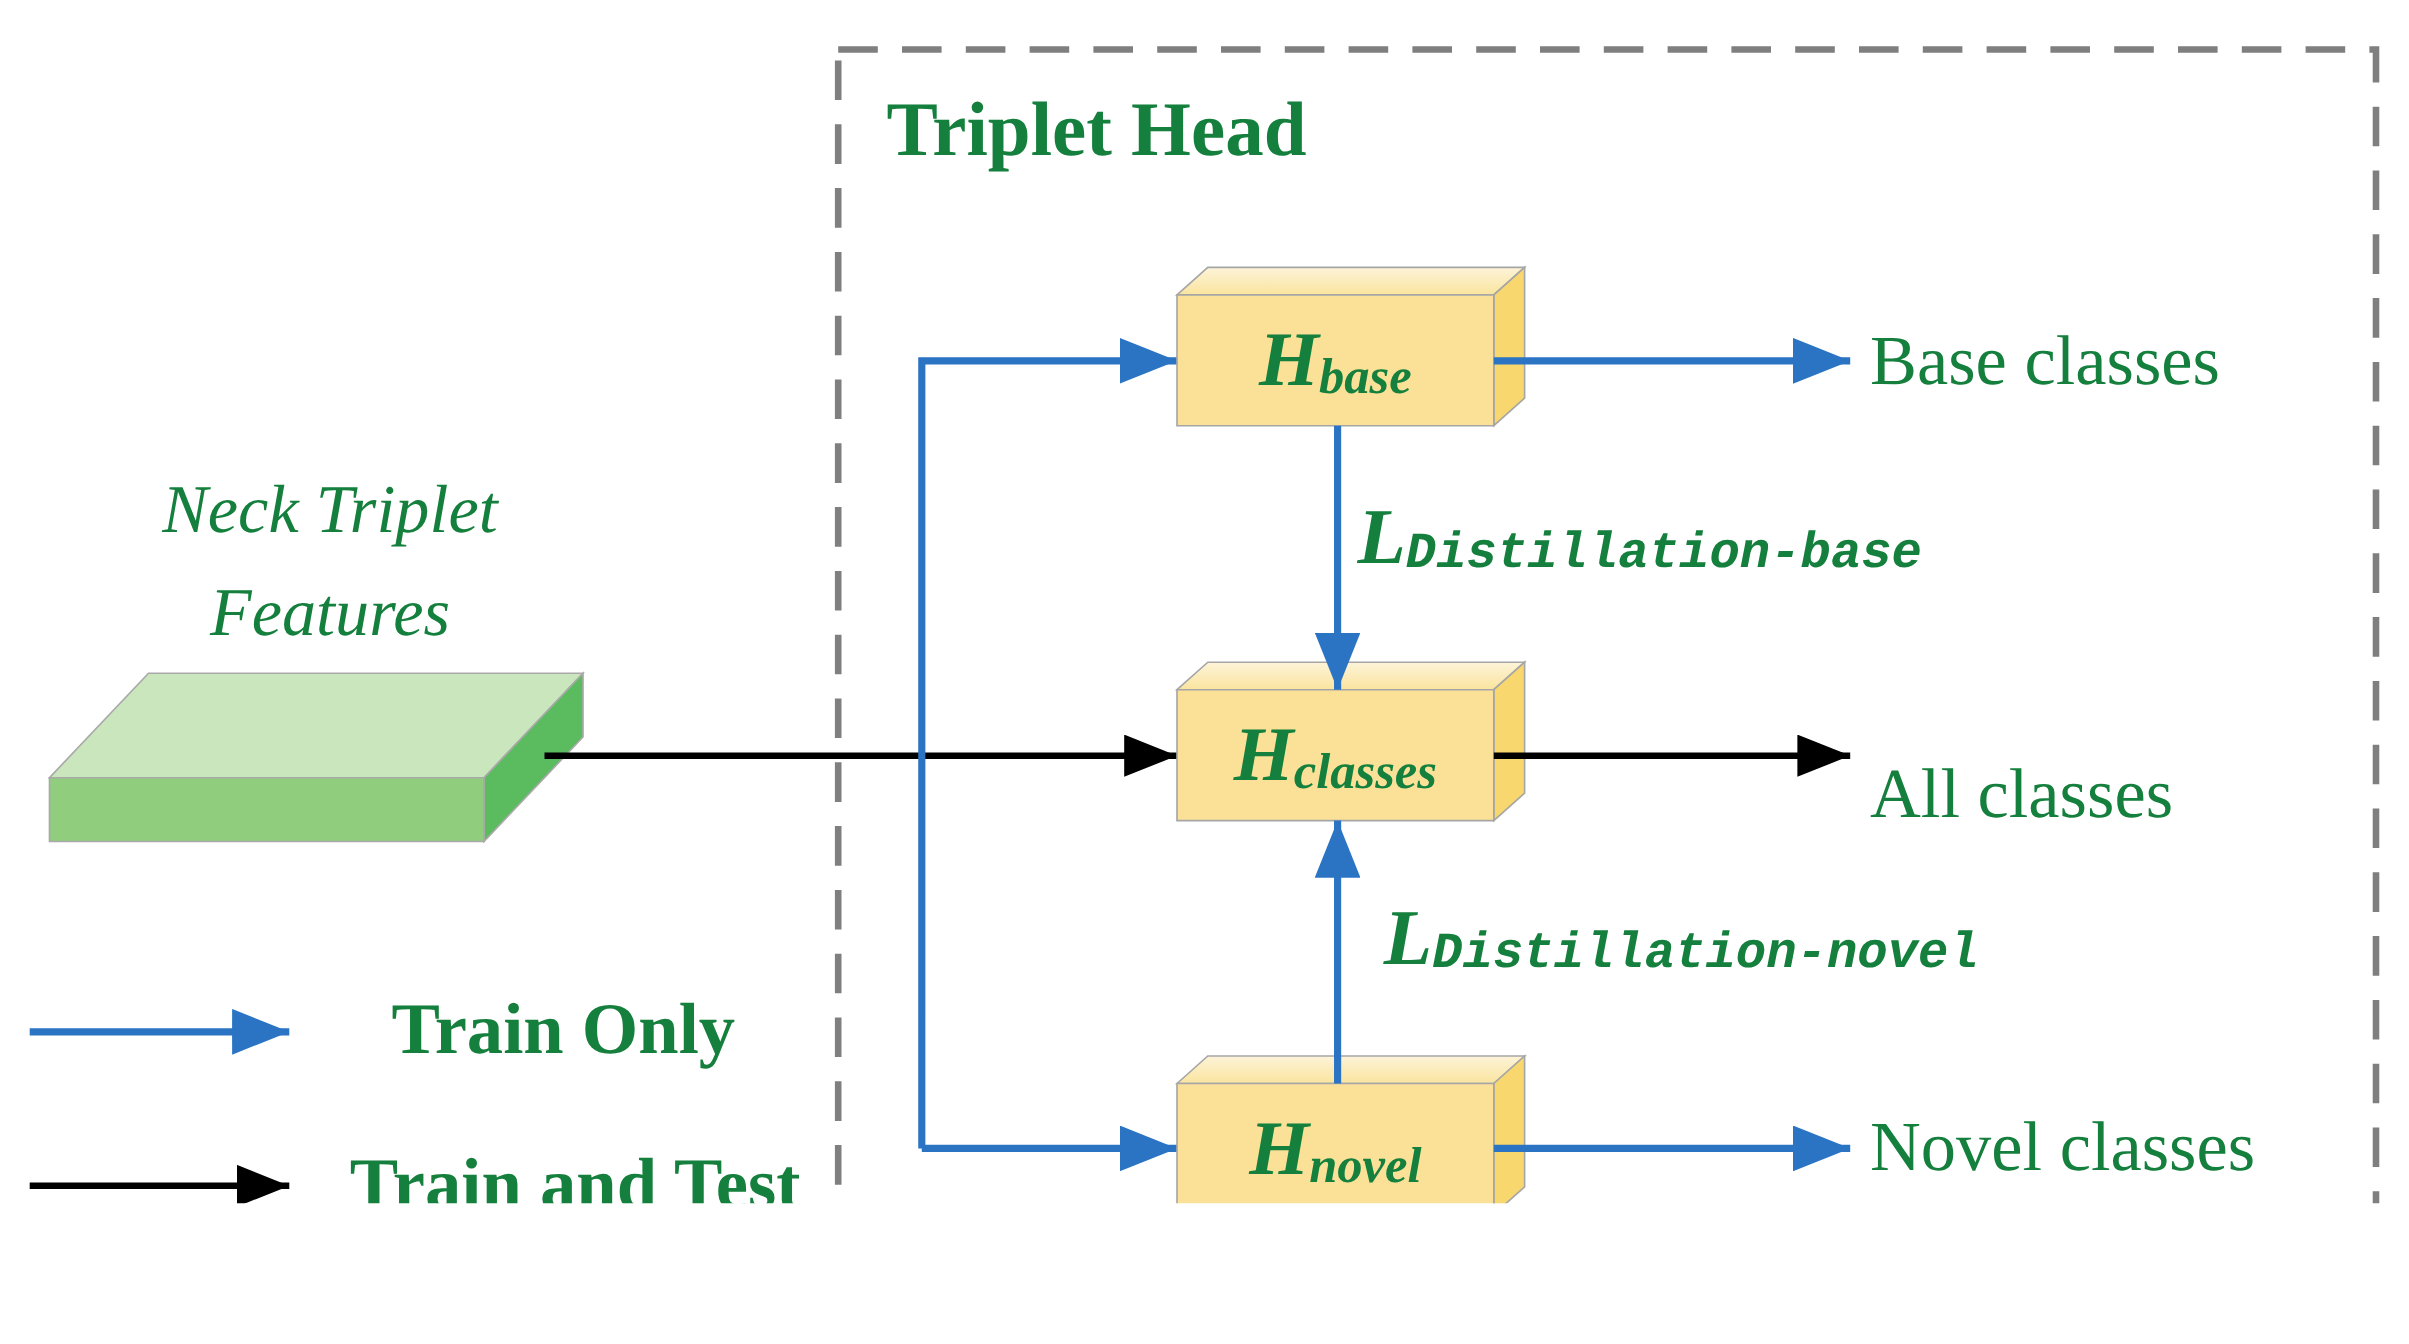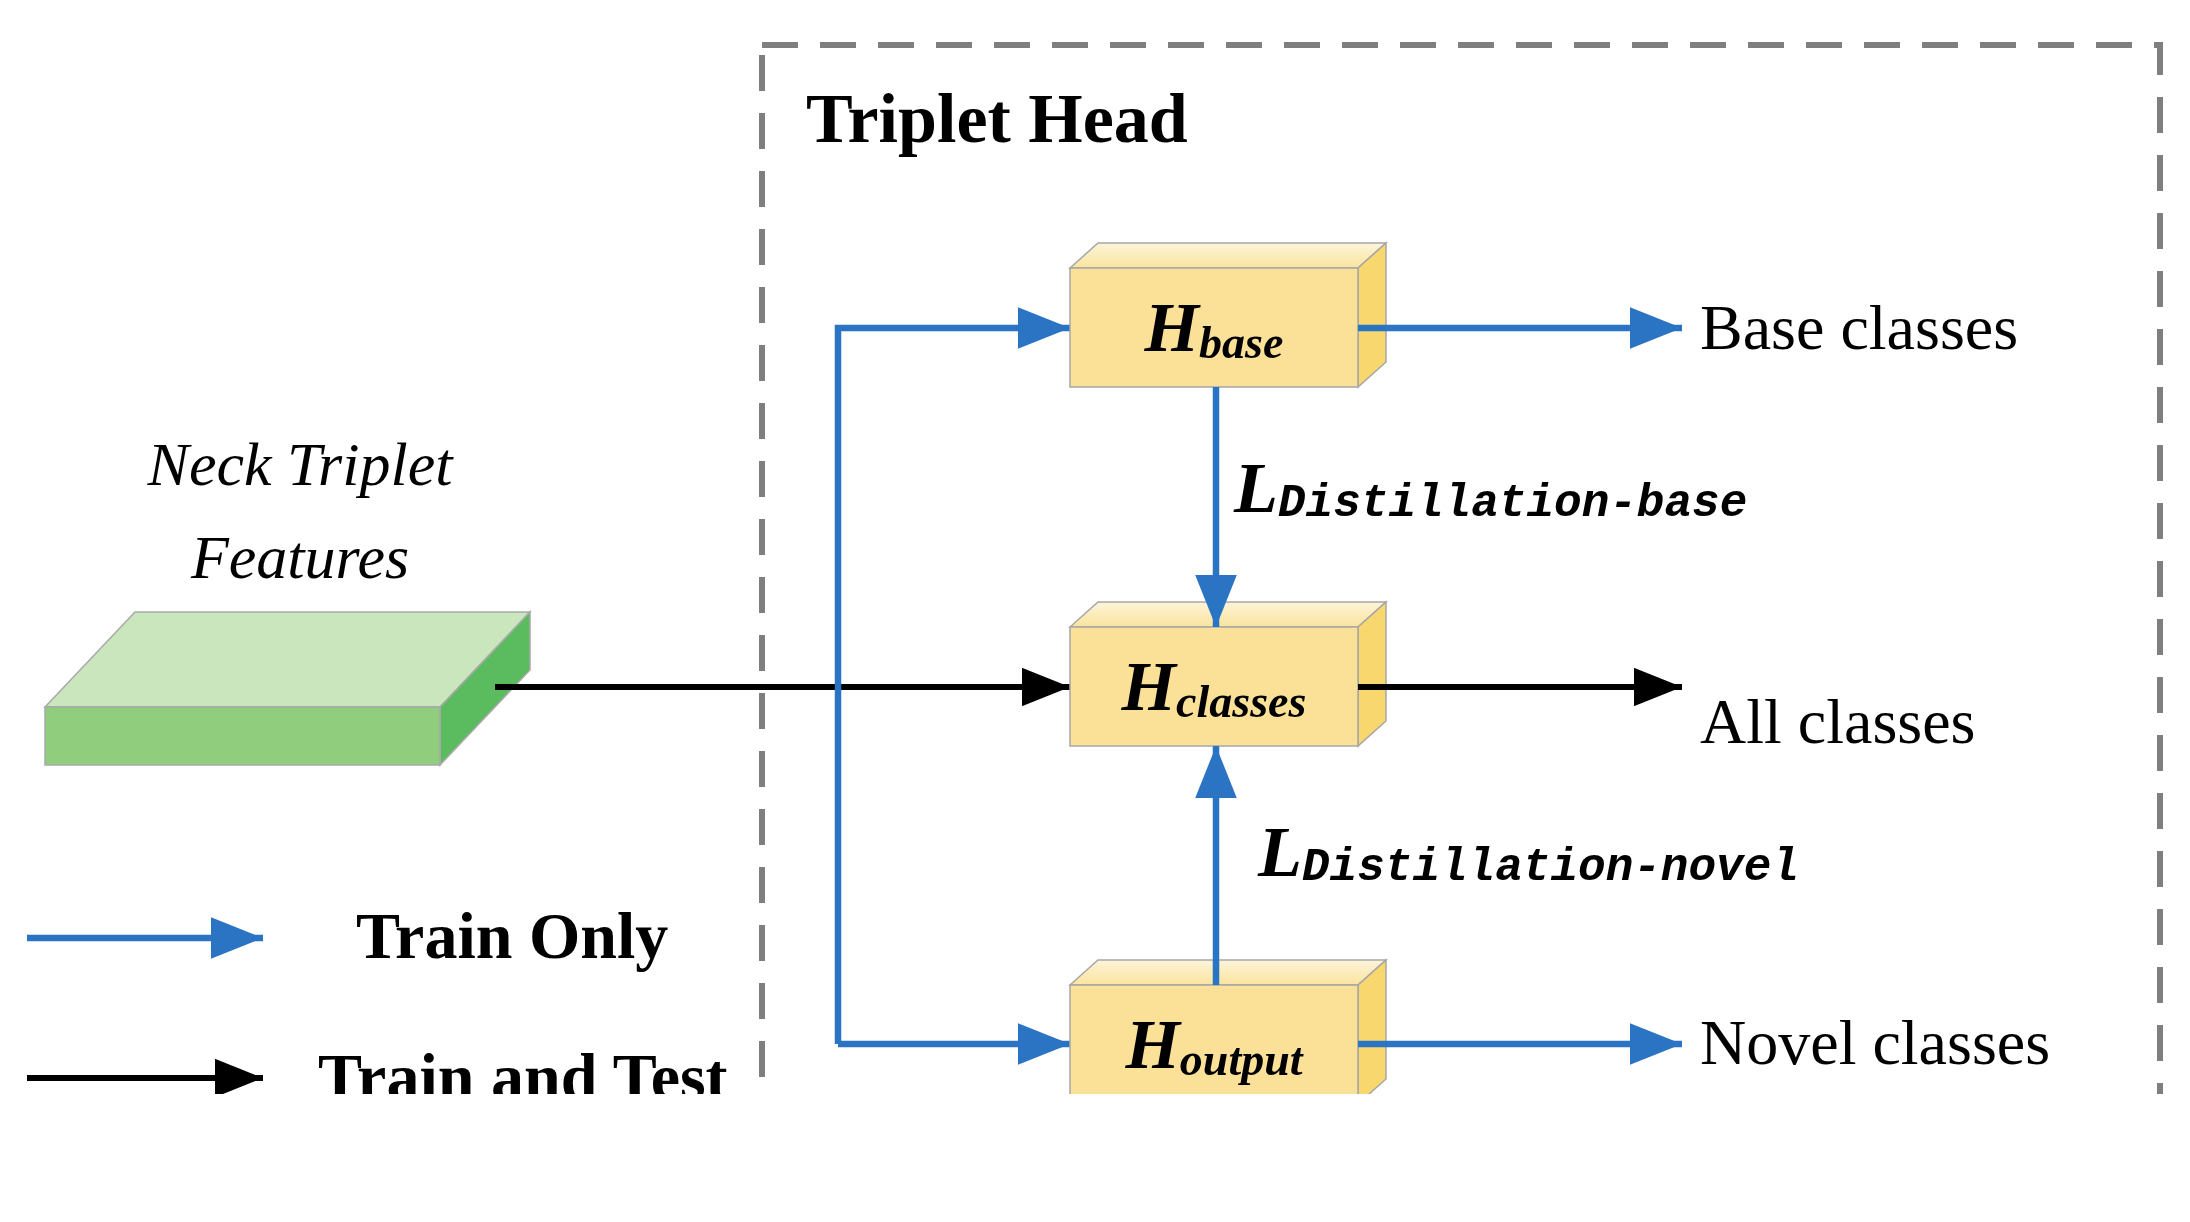--- a/index.html
+++ b/index.html
@@ -1,21 +1,21 @@
 <!DOCTYPE html>
 <html><head>
 <meta charset="utf-8">
 <style>
   html,body{margin:0;padding:0;background:#ffffff;}
   #canvas{
     position:relative;
     width:2190px;height:1094px;
     background:#ffffff;
     font-family:"Liberation Serif","DejaVu Serif",serif;
-    color:#000000;
+    color:#15803d;
     overflow:hidden;
   }
   #shapes{position:absolute;left:0;top:0;width:2190px;height:1222px;}
   .abs{position:absolute;line-height:1;white-space:nowrap;}
   .title{font-size:70px;font-weight:bold;}
   .neck-label{
     font-style:italic;font-size:62px;line-height:1.5;
     text-align:center;width:440px;white-space:normal;
   }
   .class-label{font-size:64px;}
@@ -101,21 +101,21 @@
   <div class="abs hbox-label" style="left:1070px;top:268px;width:288px;height:119px;">
     <span class="main">H</span>
       <span class="sub">base</span>
   </div>
   <div class="abs hbox-label" style="left:1070px;top:627px;width:288px;height:119px;">
     <span class="main">H</span>
       <span class="sub">classes</span>
   </div>
   <div class="abs hbox-label" style="left:1070px;top:985px;width:288px;height:119px;">
     <span class="main">H</span>
-      <span class="sub">output</span>
+      <span class="sub">novel</span>
   </div>
 
   <div class="abs loss-label" style="left:1234px;top:452px;">
     <span class="main">L</span>
       <span class="sub">Distillation-base</span>
   </div>
   <div class="abs loss-label" style="left:1258px;top:816px;">
     <span class="main">L</span>
       <span class="sub">Distillation-novel</span>
   </div>

